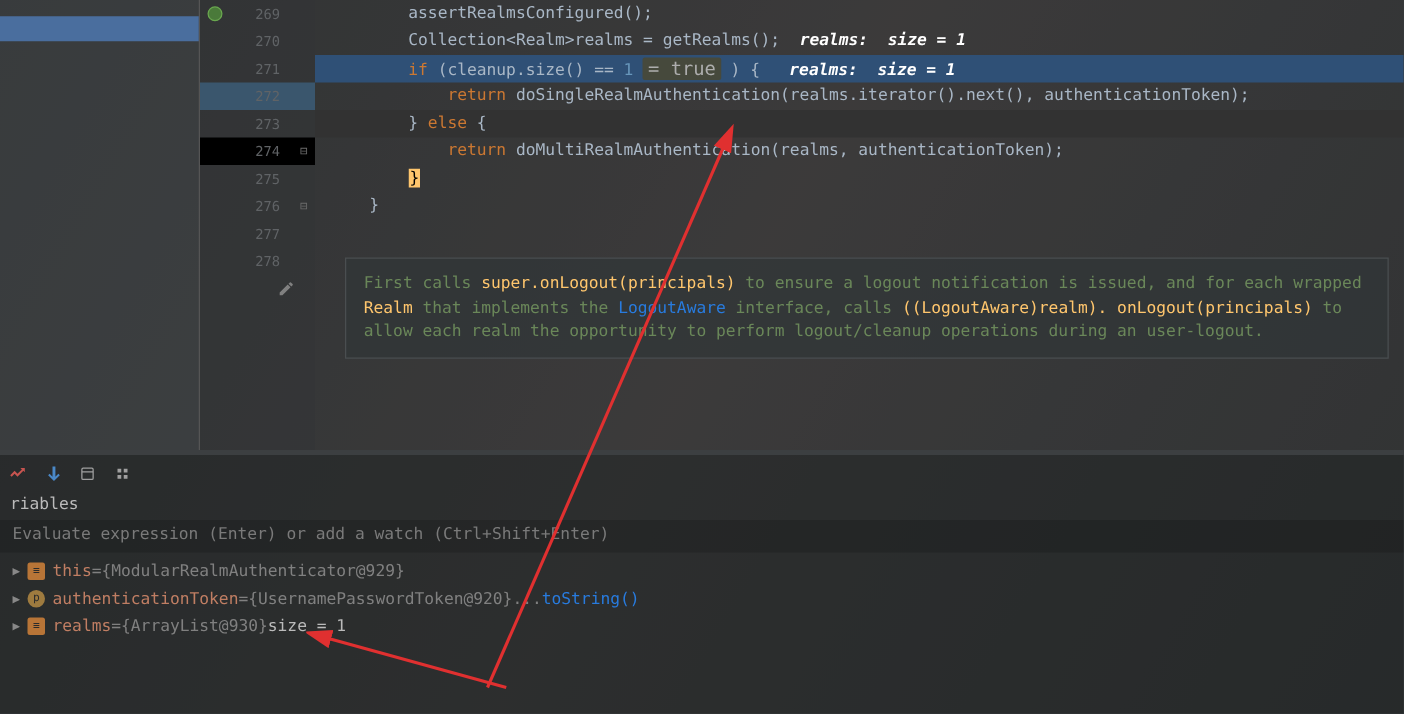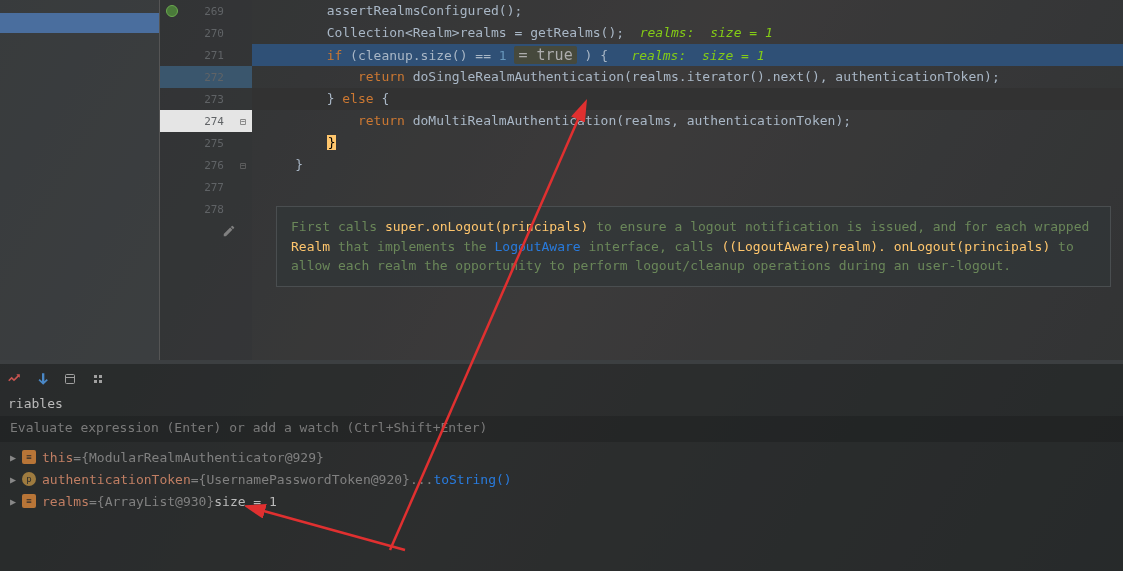--- a/index.html
+++ b/index.html
@@ -19,33 +19,33 @@
   z-index:0;
 }
 .screen { position:relative; z-index:1; width:1123px; height:571px; display:flex; flex-direction:column; }
 .top { display:flex; height:360px; }
 .sidebar { width:160px; background:rgba(60,63,65,0.5); border-right:1px solid #555; }
 .sidebar-blue { height:20px; margin-top:13px; background:#4a6e9e; }
 .editor { flex:1; display:flex; background:rgba(43,43,43,0.35); position:relative; }
 .gutter { width:92px; display:flex; flex-direction:column; padding-top:0; background:rgba(49,51,53,0.5); }
 .gutter-row { height:22px; display:flex; align-items:center; justify-content:flex-end; padding-right:28px; color:#606366; font-size:11px; position:relative; }
 .gutter-row.hl { background:#3a566d; }
-.gutter-row.cur { background:#e5e5e5;text-align:right; }
+.gutter-row.cur { background:#000000;text-align:right; }
 .bp { position:absolute; left:6px; width:12px; height:12px; border:1.5px solid #6aa84f; border-radius:50%; background:#4a7a3a; }
 .fold { position:absolute; right:6px; color:#6b6b6b; font-size:10px; }
 .edit-icon { height:22px; display:flex; align-items:center; justify-content:flex-end; padding-right:16px; color:#808080; }
 .codepane { flex:1; position:relative; }
 .codeline { height:22px; line-height:22px; white-space:pre; padding-left:12px; font-size:13px; }
 .codeline.hl { background:#2f5076; }
 .codeline.cur { background:#323232; }
 .kw { color:#cc7832; }
 .fn { color:#ffc66d; }
 .typ { color:#a9b7c6; }
 .num { color:#6897bb; }
-.cm { color:#84cc16; font-style:italic; }
+.cm { color:#ffffff; font-style:italic;font-weight:bold; }
 .brace-y { background:#ffc66d; color:#000; padding:0 1px; }
 .inline-dbg { background:#46493c; color:#adadad; font-size:15px; padding:0 4px; border-radius:2px; }
 .docbox {
   margin:8px 12px 0 24px;
   padding:10px 14px;
   background:rgba(49,54,56,0.7);
   border:1px solid #4a4e50;
   color:#6a8759;
   font-size:13px;
   line-height:1.5;

